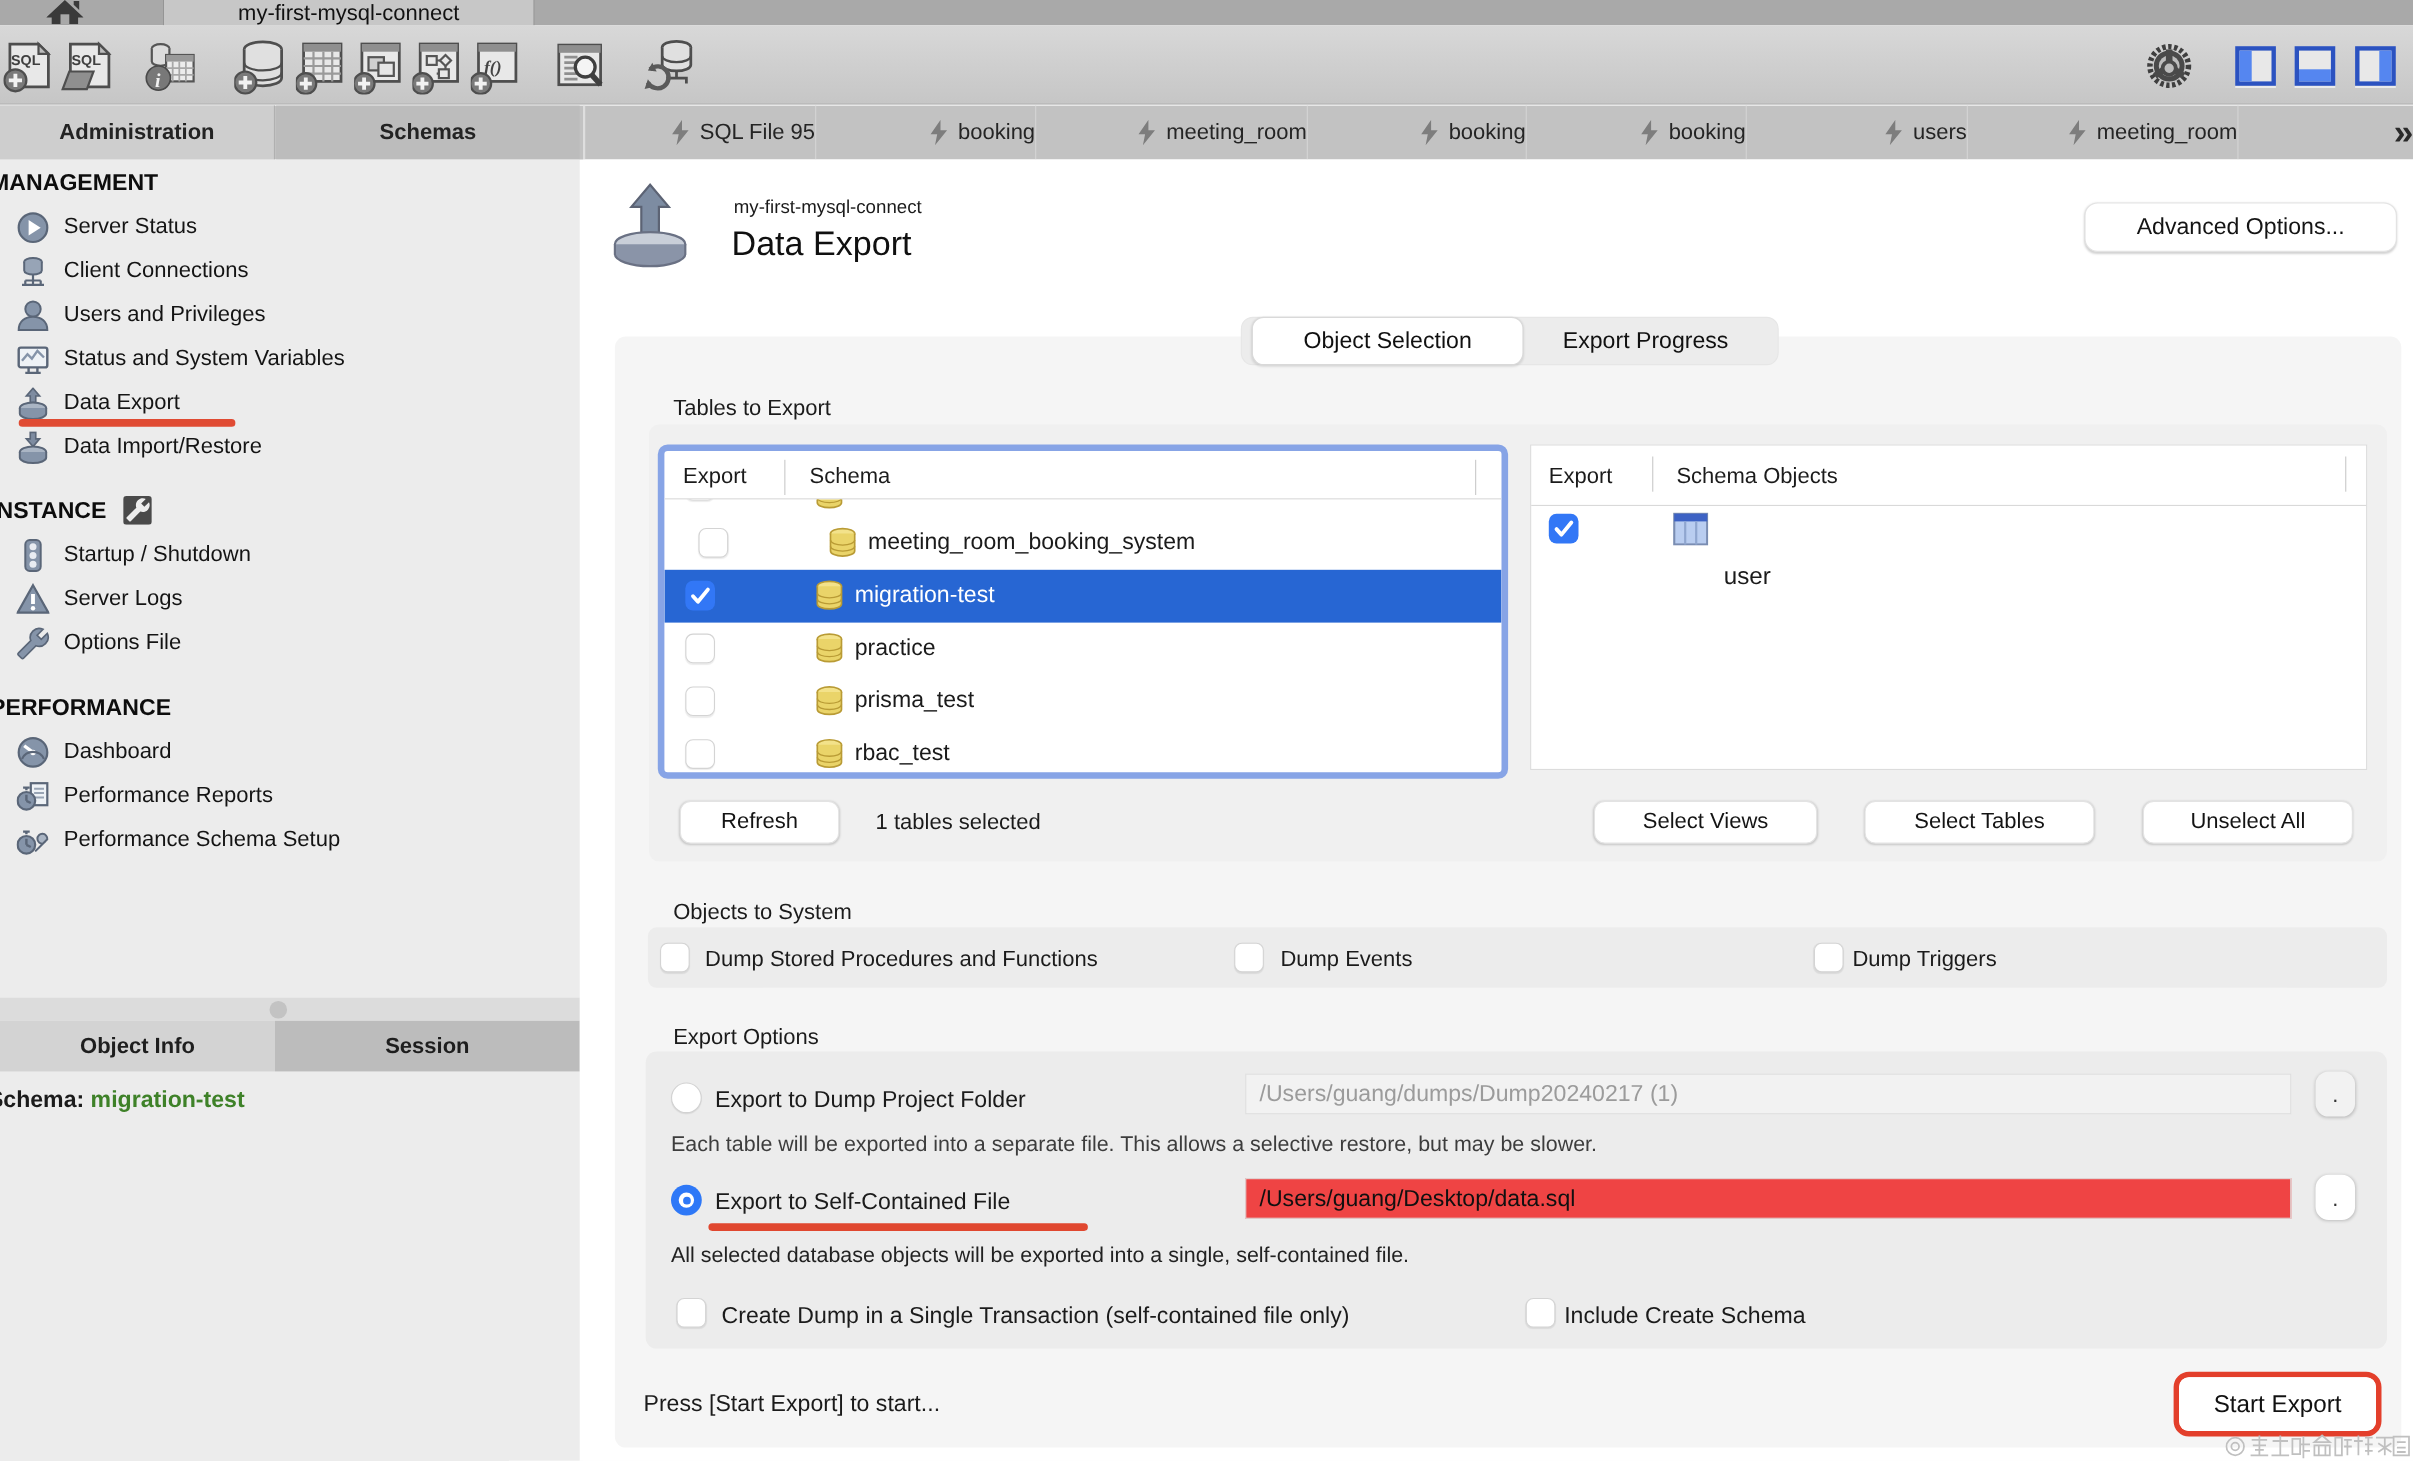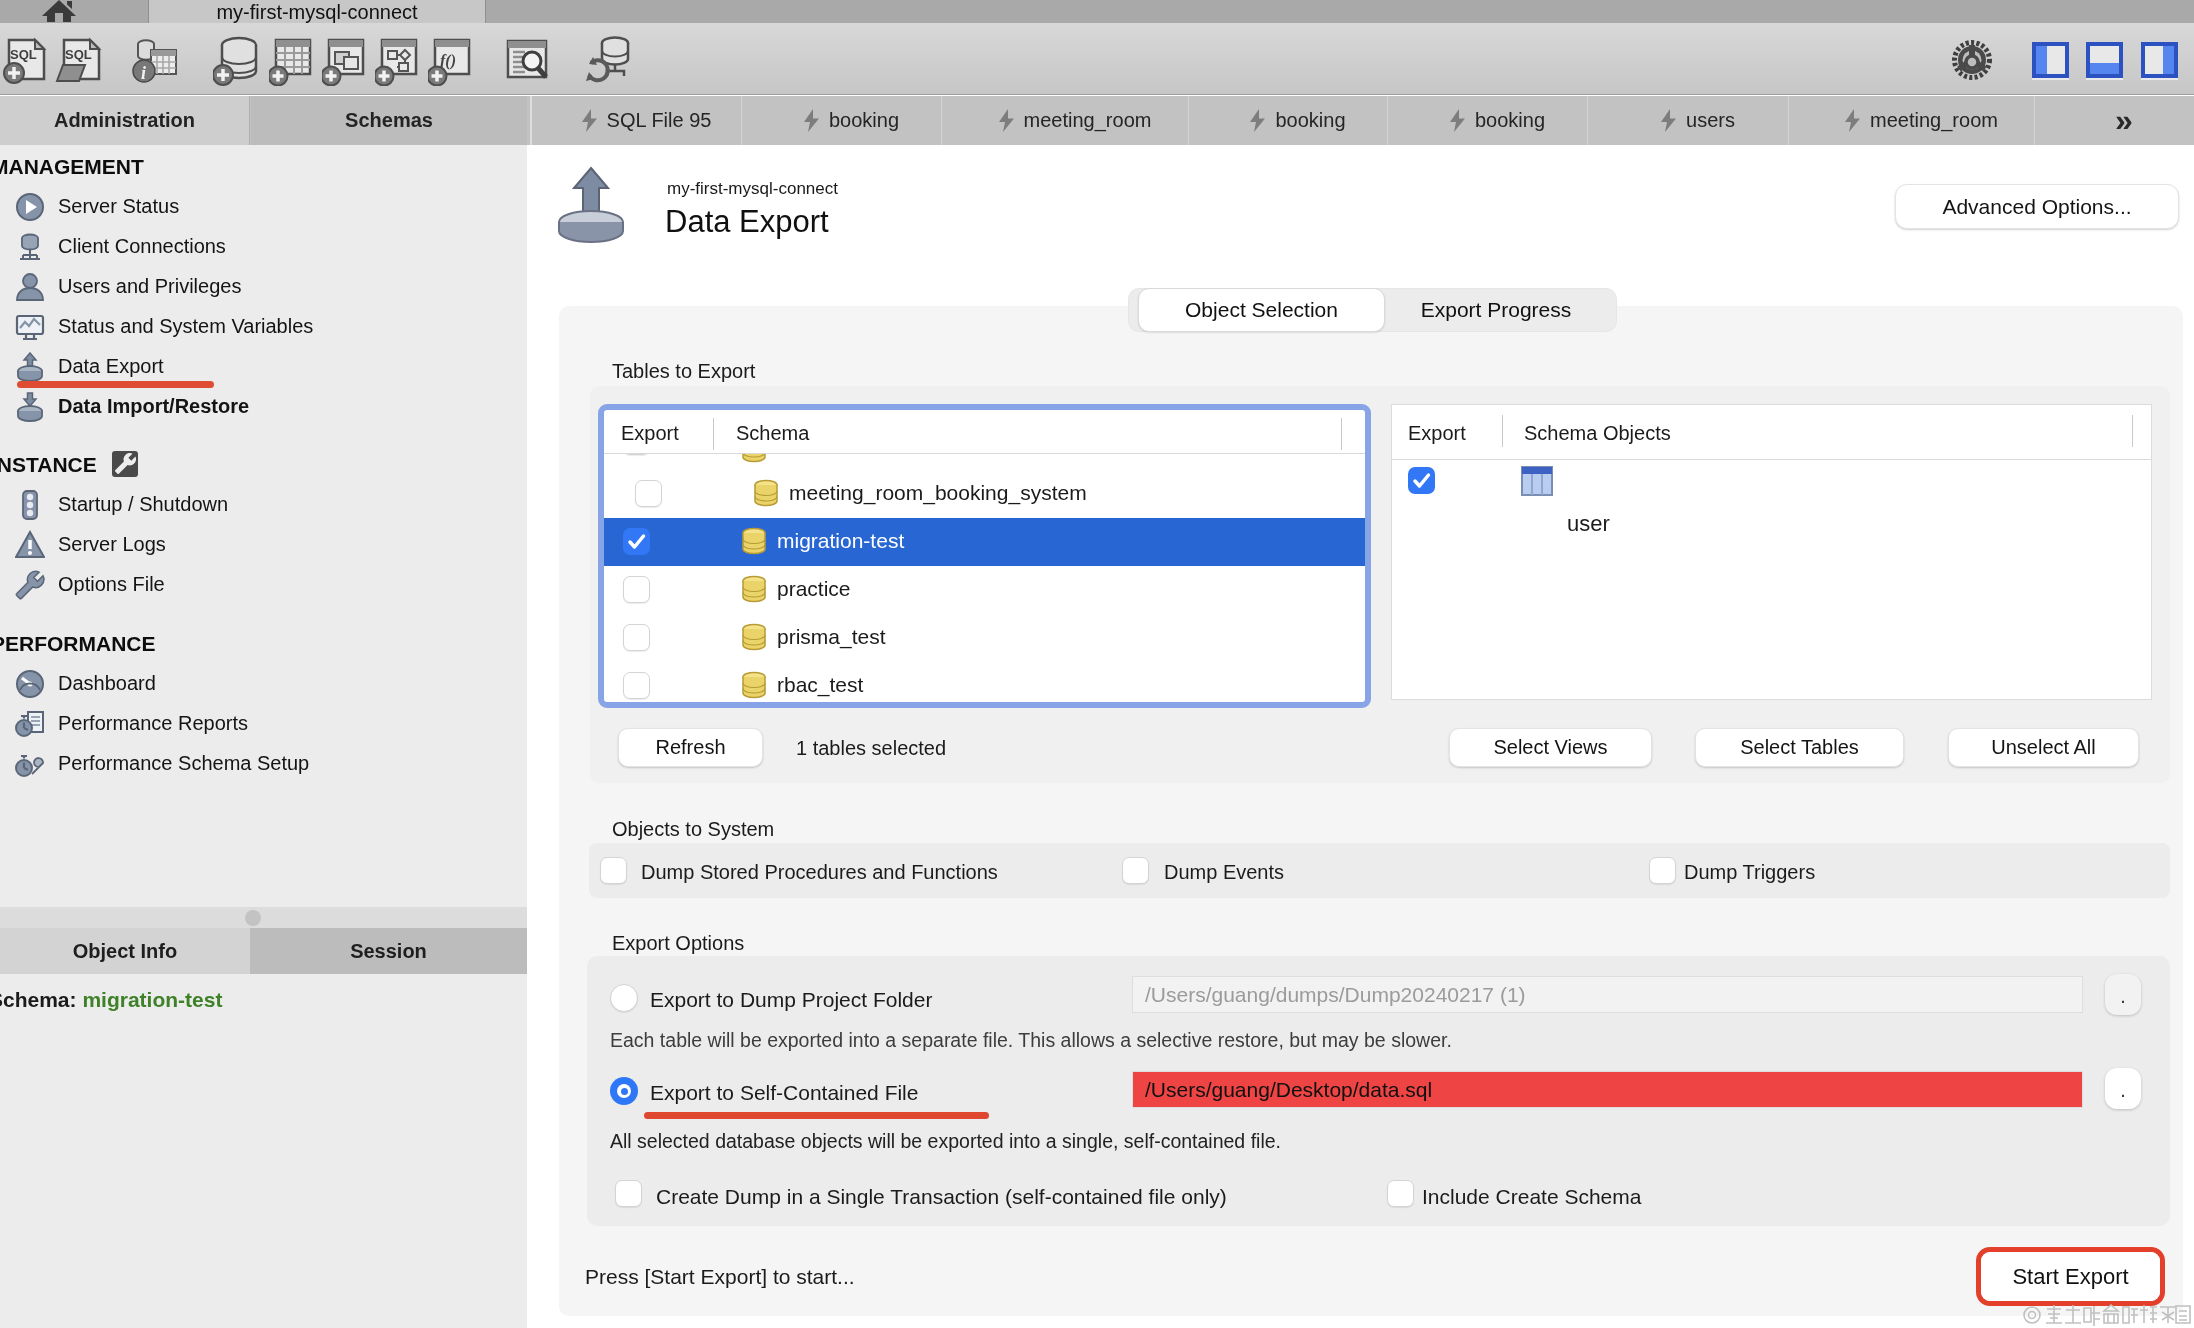--- a/index.html
+++ b/index.html
@@ -10,21 +10,21 @@
 
 .titlebar { position:absolute; left:0; top:0; width:2194px; height:23px; background:#a9a9a9; }
 .conntab { position:absolute; left:148px; top:0; width:338px; height:23px; background:#c7c7c7; border-left:1px solid #8f8f8f; border-right:1px solid #8f8f8f; font-size:20px; color:#111; text-align:center; line-height:24px; overflow:hidden; }
 
 
 .toolbar { position:absolute; left:0; top:23px; width:2194px; height:72px; background:linear-gradient(#d8d8d8,#c6c6c6); border-bottom:1px solid #9d9d9d; }
 
 
 .tabrow { position:absolute; left:0; top:96px; width:2194px; height:49px; background:#c2c2c2; }
 .sidetab { position:absolute; top:0; height:49px; font-size:20px; font-weight:bold; color:#232323; display:flex; align-items:center; justify-content:center; }
-.edittab { position:absolute; top:0; height:49px; font-size:20px; color:#252525; display:flex; align-items:center; justify-content:center; padding-left:19px; gap:9px; }
+.edittab { position:absolute; top:0; height:49px; font-size:20px; color:#252525; display:flex; align-items:center; justify-content:flex-end; padding-left:19px; gap:9px; }
 .bolt { width:17px; height:23px; }
 
 
 .sidebar { position:absolute; left:0; top:145px; width:527px; height:1183px; background:#ececec; overflow:hidden; }
 .sec { position:absolute; left:-9px; font-size:21px; font-weight:bold; color:#0d0d0d; }
 .item { position:absolute; left:58px; font-size:20px; color:#141414; white-space:nowrap; }
 .sicon { position:absolute; left:15px; width:30px; height:30px; }
 
 
 .main { position:absolute; left:530px; top:145px; width:1664px; height:1183px; background:#ffffff; }
@@ -223,21 +223,21 @@
       <path d="M3 19 v5 c0 2.8 5.4 5 12 5 s12 -2.2 12 -5 v-5" fill="#8594a9" stroke="#5a6678" stroke-width="1.8"></path>
     </svg>
   <div class="item" style="top:210px;">Data Export</div>
   <div class="abs" style="left:17px;top:236px;width:197px;height:7px;background:#e04b33;border-radius:4px;"></div>
 
   <svg class="sicon" style="top:247px" viewBox="0 0 30 30">
       <path d="M15 14 l6 -7 h-3.5 v-6 h-5 v6 H9 Z" fill="#7e8ca1" stroke="#5a6678" stroke-width="1.5"></path>
       <ellipse cx="15" cy="19" rx="12" ry="5" fill="#aab5c4" stroke="#5a6678" stroke-width="1.8"></ellipse>
       <path d="M3 19 v5 c0 2.8 5.4 5 12 5 s12 -2.2 12 -5 v-5" fill="#8594a9" stroke="#5a6678" stroke-width="1.8"></path>
     </svg>
-  <div class="item" style="top:250px;font-weight:bold;">Data Import/Restore</div>
+  <div class="item" style="top:250px;">Data Import/Restore</div>
 
   <div class="sec" style="top:308px;">INSTANCE</div>
   <svg class="abs" style="left:112px;top:306px" width="26" height="26" viewBox="0 0 26 26">
       <rect x="0" y="0" width="26" height="26" rx="3" fill="#4a4a4a"></rect>
       <g transform="translate(25,1) scale(-0.96,0.96)">
         <path d="M22.7 19l-9.1-9.1c.9-2.3.4-5-1.5-6.9-2-2-5-2.4-7.4-1.3L9 6 6 9 1.6 4.7C.4 7.1.9 10.1 2.9 12.1c1.9 1.9 4.6 2.4 6.9 1.5l9.1 9.1c.4.4 1 .4 1.4 0l2.3-2.3c.5-.4.5-1.1.1-1.4z" fill="#ededed"></path>
       </g>
     </svg>
 
   <svg class="sicon" style="top:345px" viewBox="0 0 30 30">

